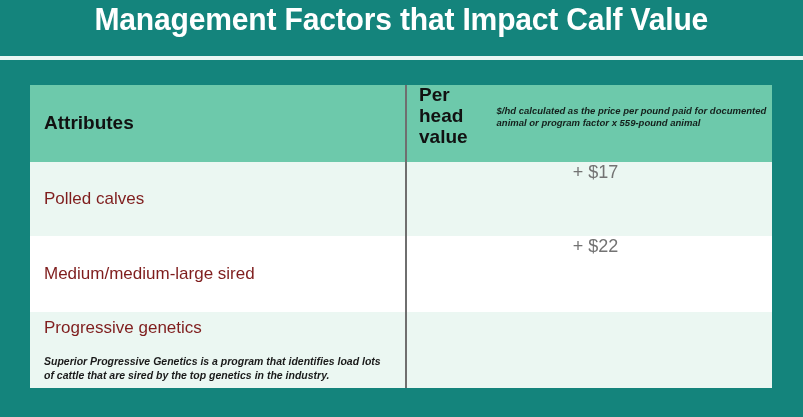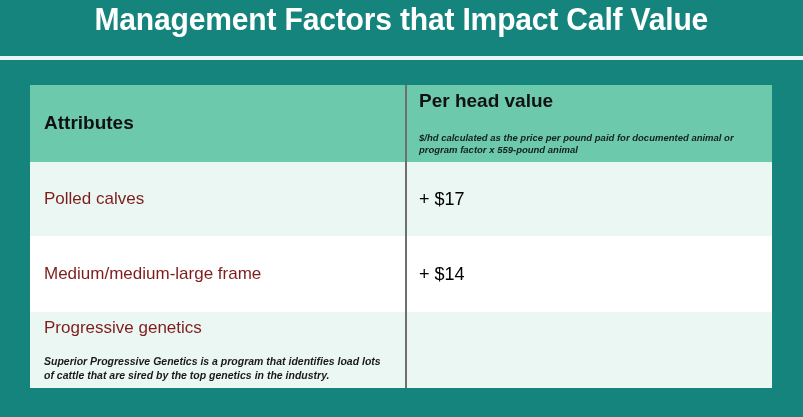--- a/index.html
+++ b/index.html
@@ -81,21 +81,21 @@
     display: flex;
     flex-direction: column;
     justify-content: center;
     border-radius: 8px;
   }
   .cell-val {
     width: 367px;
     box-sizing: border-box;
     padding-left: 14px;
     display: flex;
-    flex-direction: column;
+    flex-direction: row;
     justify-content: center;
   }
 
   .head-title {
     font-size: 19px;
     font-weight: bold;
     color: #111111;
     line-height: 1.1;
   }
   .head-sub {
@@ -117,21 +117,21 @@
     font-size: 10.5px;
     font-style: italic;
     font-weight: bold;
     color: #1a1a1a;
     line-height: 1.35;
     margin-top: 16px;
     max-width: 345px;
   }
   .val-text {
     font-size: 18px;
-    color: #000000;
+    color: #737373;
     line-height: 1.15;
   }
 </style>
 </head>
 <body>
 
 <div class="title-band">
   <div class="title-text">Management Factors that Impact Calf Value</div>
 </div>
 <div class="title-rule"></div>
@@ -154,24 +154,24 @@
     <div class="cell-attr">
       <div class="attr-name">Polled calves</div>
     </div>
     <div class="cell-val">
       <div class="val-text">+ $17</div>
     </div>
   </div>
 
   <div class="row row-2">
     <div class="cell-attr">
-      <div class="attr-name">Medium/medium-large frame</div>
+      <div class="attr-name">Medium/medium-large sired</div>
     </div>
     <div class="cell-val">
-      <div class="val-text">+ $14</div>
+      <div class="val-text">+ $22</div>
     </div>
   </div>
 
   <div class="row row-3">
     <div class="cell-attr">
       <div class="attr-name">Progressive genetics</div>
       <div class="attr-desc">Superior Progressive Genetics is a program that identifies load lots of cattle that are sired by the top genetics in the industry.</div>
     </div>
   </div>
 

